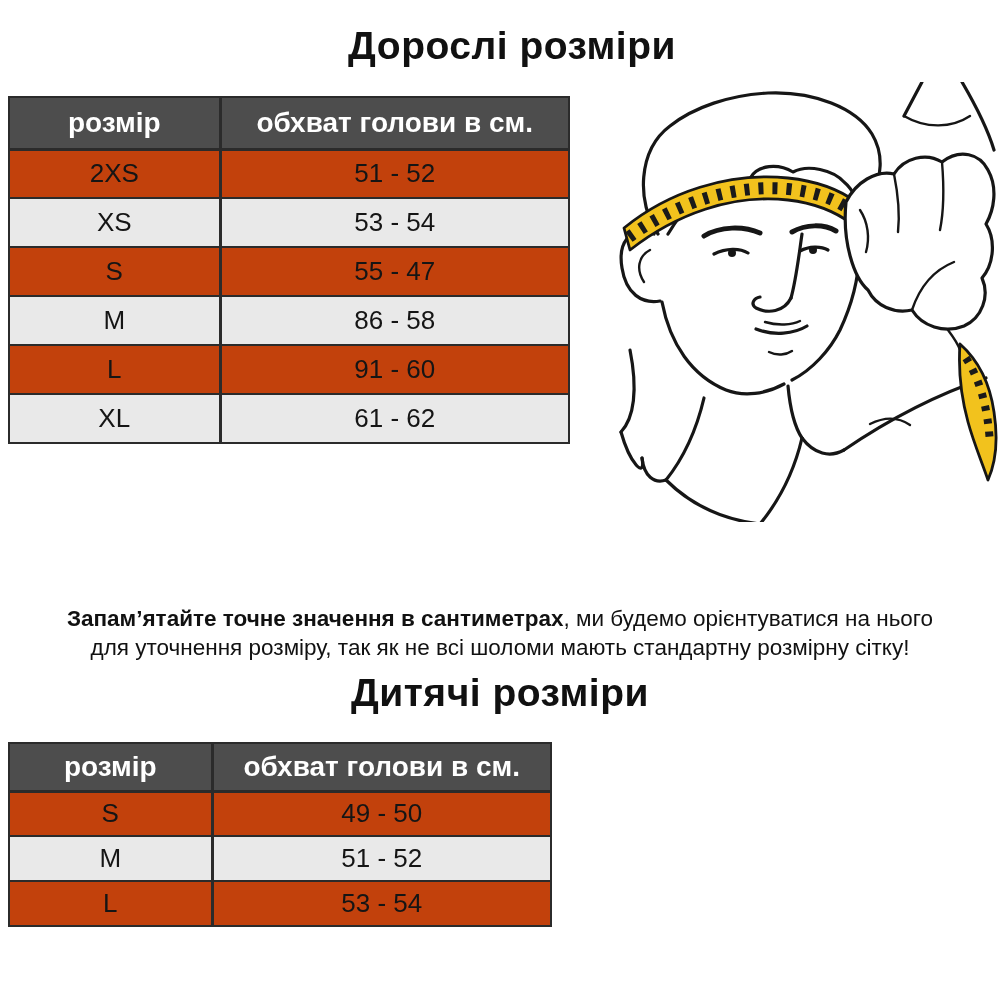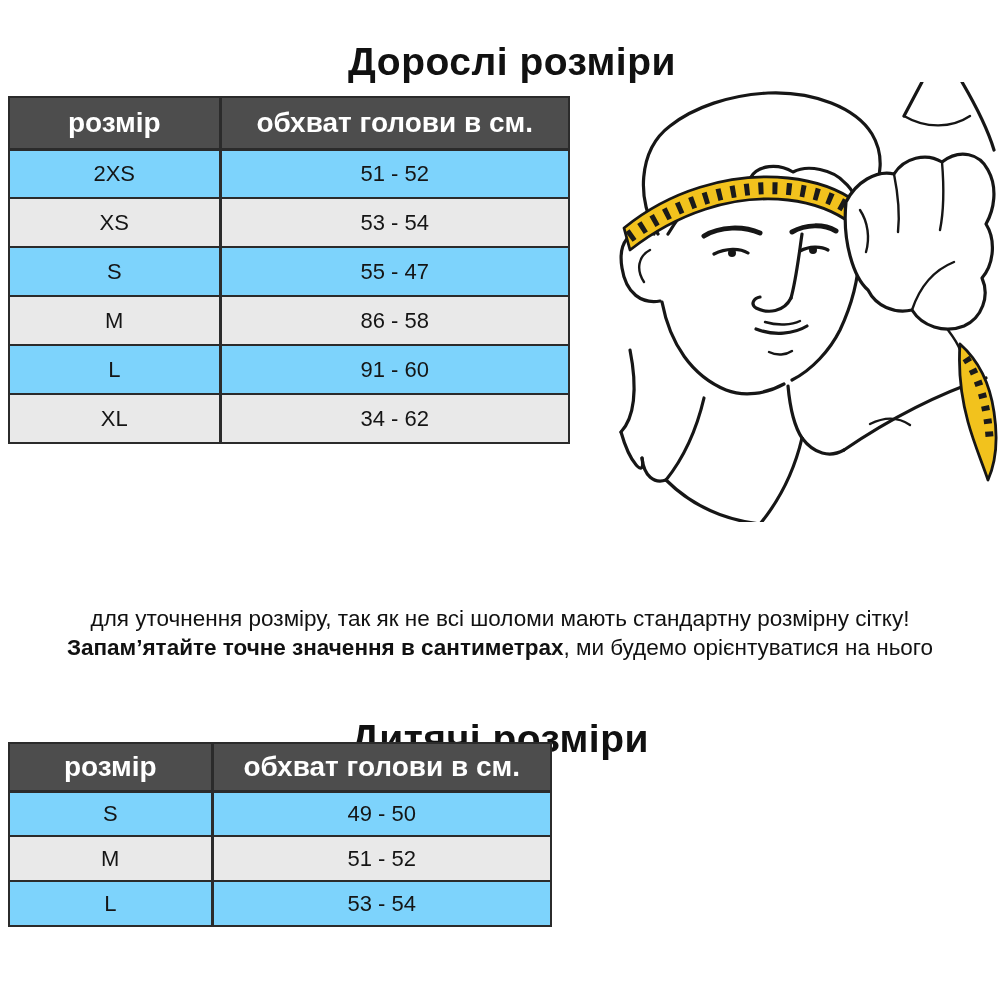--- a/index.html
+++ b/index.html
@@ -21,43 +21,43 @@
     font-family:"Liberation Sans", sans-serif;
     color:var(--ink);
     overflow:hidden;
   }
   .section-title{
     position:absolute;left:0;width:1000px;
     text-align:center;
     font-size:39px;font-weight:bold;color:#111;
     letter-spacing:0.5px;
   }
-  .title-adult{top:40px;padding-left:24px;}
-  .title-child{top:671px;margin-top:46px;}
+  .title-adult{top:24px;padding-left:24px;}
+  .title-child{top:671px;}
 
   table.size-table{
     position:absolute;
     border-collapse:collapse;
     table-layout:fixed;
-    background:#7dd3fc;
+    background:#c2410c;
     padding-left:28px;
   }
   table.size-table th, table.size-table td{
     border:2px solid var(--border-col);
     text-align:center;vertical-align:middle;
     overflow:hidden;white-space:nowrap;
   }
   table.size-table th{
     background:var(--header-bg);
     color:var(--header-text);
     font-size:28px;font-weight:bold;
     border-bottom:3px solid var(--border-col);
   }
   table.size-table td{
-    font-size:22px;color:#151515;font-weight:normal;
+    font-size:26px;color:#151515;font-weight:normal;
   }
   table.size-table td:first-child, table.size-table th:first-child{
     border-right:3px solid var(--border-col);
   }
   table.size-table tr:nth-child(even) td{background:var(--row-alt);}
 
   .adult-table{left:8px;top:96px;width:562px;}
   .adult-table th{height:52px;}
   .adult-table td{height:49px;}
   .adult-table col.c1{width:211px;}
@@ -122,21 +122,21 @@
       <tr>
           <td>M</td>
           <td>86 - 58</td>
         </tr>
       <tr>
           <td>L</td>
           <td>91 - 60</td>
         </tr>
       <tr>
           <td>XL</td>
-          <td>34 - 62</td>
+          <td>61 - 62</td>
         </tr>
     </tbody>
   </table>
 
   <div class="illustration">
     <svg viewBox="0 0 390 440">
 
       <path class="sketch" d="M 50,152 C 28,120 30,68 62,44 C 86,25 122,13 160,11 C 206,9 248,26 264,52 C 276,72 274,96 263,114 C 258,124 253,137 250,148"></path>
       <path class="sketch" d="M 60,152 C 80,118 100,108 118,104 C 128,102 138,106 143,95 C 150,83 170,81 185,90 C 200,82 225,88 236,100 C 246,108 251,122 252,140"></path>
 
@@ -188,22 +188,22 @@
       <path class="sketch-thin" d="M 304,228 C 312,204 326,188 346,180"></path>
       <path class="sketch-thin" d="M 252,128 C 260,140 262,156 258,170"></path>
 
       <path class="sketch-thin" d="M 340,248 C 346,256 350,262 352,268"></path>
       <path class="tape-fill" d="M 352,262 C 370,278 382,302 386,330 C 390,356 388,380 380,398 C 374,380 366,362 360,340 C 354,318 350,290 352,262 Z"></path>
       <path class="tape-ticks-small" d="M 358,276 C 372,298 380,326 382,362"></path>
     </svg>
   </div>
 
   <div class="note">
+    <div><b>Запам’ятайте точне значення в сантиметрах</b><span>, ми будемо орієнтуватися на нього</span></div>
     <div>для уточнення розміру, так як не всі шоломи мають стандартну розмірну сітку!</div>
-    <div><b>Запам’ятайте точне значення в сантиметрах</b><span>, ми будемо орієнтуватися на нього</span></div>
   </div>
 
   <div class="section-title title-child">Дитячі розміри</div>
 
   <table class="size-table child-table">
     <colgroup>
         <col class="c1">
         <col>
       </colgroup>
     <thead>

